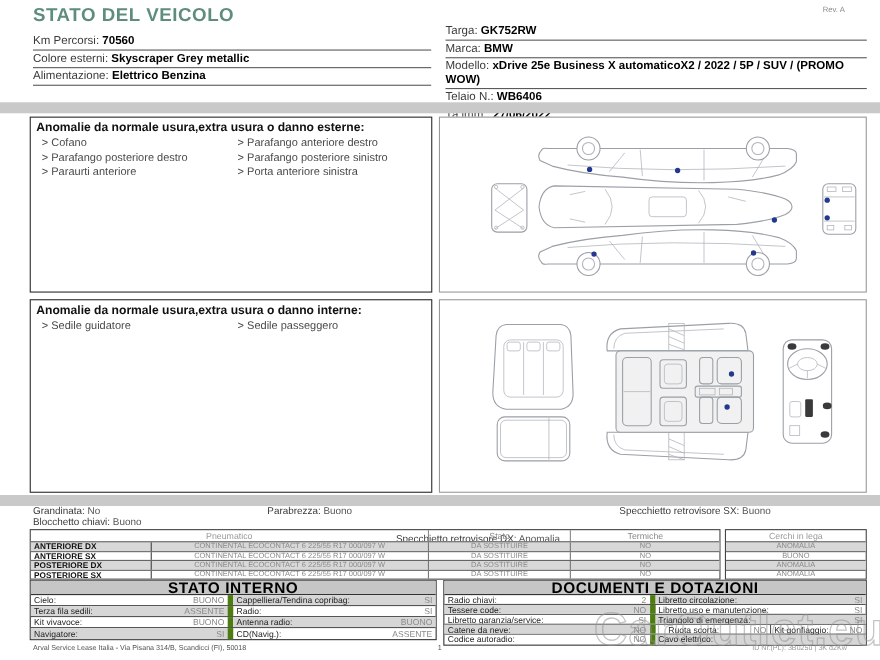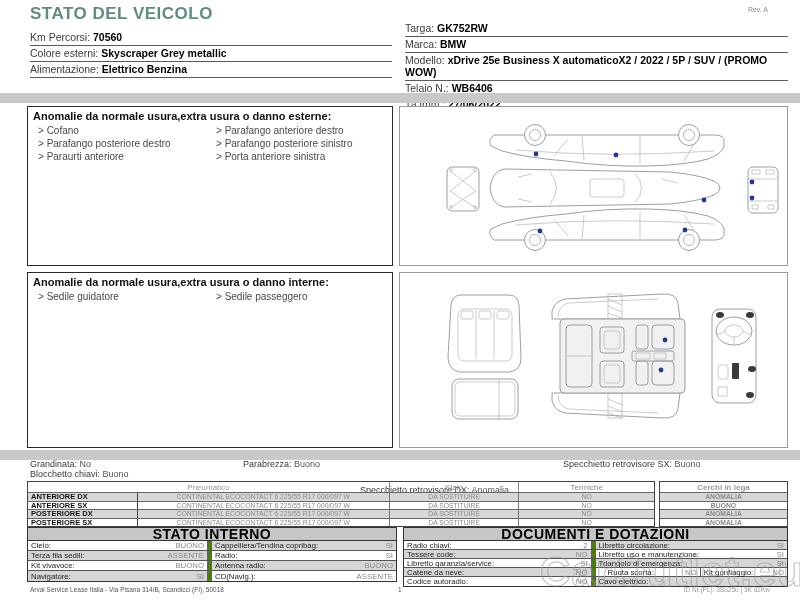--- a/index.html
+++ b/index.html
@@ -50,21 +50,21 @@
   .tc-pos  { width:110px; font-weight:bold; font-size:7.5px; color:#111; padding-left:3px;
              border-right:1px solid #444; }
   .tc-desc { width:253px; color:#8a8a8a; justify-content:center; border-right:1px solid #777; }
   .tc-stat { width:130px; color:#8a8a8a; justify-content:center; border-right:1px solid #777; }
   .tc-term { width:135px; color:#8a8a8a; justify-content:center; }
   .thead .tc { justify-content:center; border-right-color:#888; }
   .thead .tc-pd { width:363px; border-right:1px solid #888; }
   .tyres .trow:nth-child(even) { background:#d8d8d8; }
   .cerchi { position:absolute; left:659px; top:481px; width:129px; border:1px solid #444;
             font-size:6.8px; }
-  .cerchi .trow { justify-content:center; color:#8a8a8a;font-weight:bold; }
+  .cerchi .trow { justify-content:center; color:#8a8a8a; }
   .cerchi .thead { color:#9a9a9a; }
   .cerchi .trow:nth-child(even) { background:#d8d8d8; }
   
   .btable { position:absolute; top:527px; border:1px solid #333; font-size:7.8px; background:#fff; }
   .bt-left  { left:27px;  width:370px; }
   .bt-right { left:403px; width:385px; }
   .bt-head { height:13px; background:#c6c6c6; border-bottom:1px solid #333;
              display:flex; align-items:center; justify-content:center;
              font-size:14px; font-weight:bold; color:#000; letter-spacing:.5px; }
   .brow { display:flex; border-bottom:1px solid #555; }

